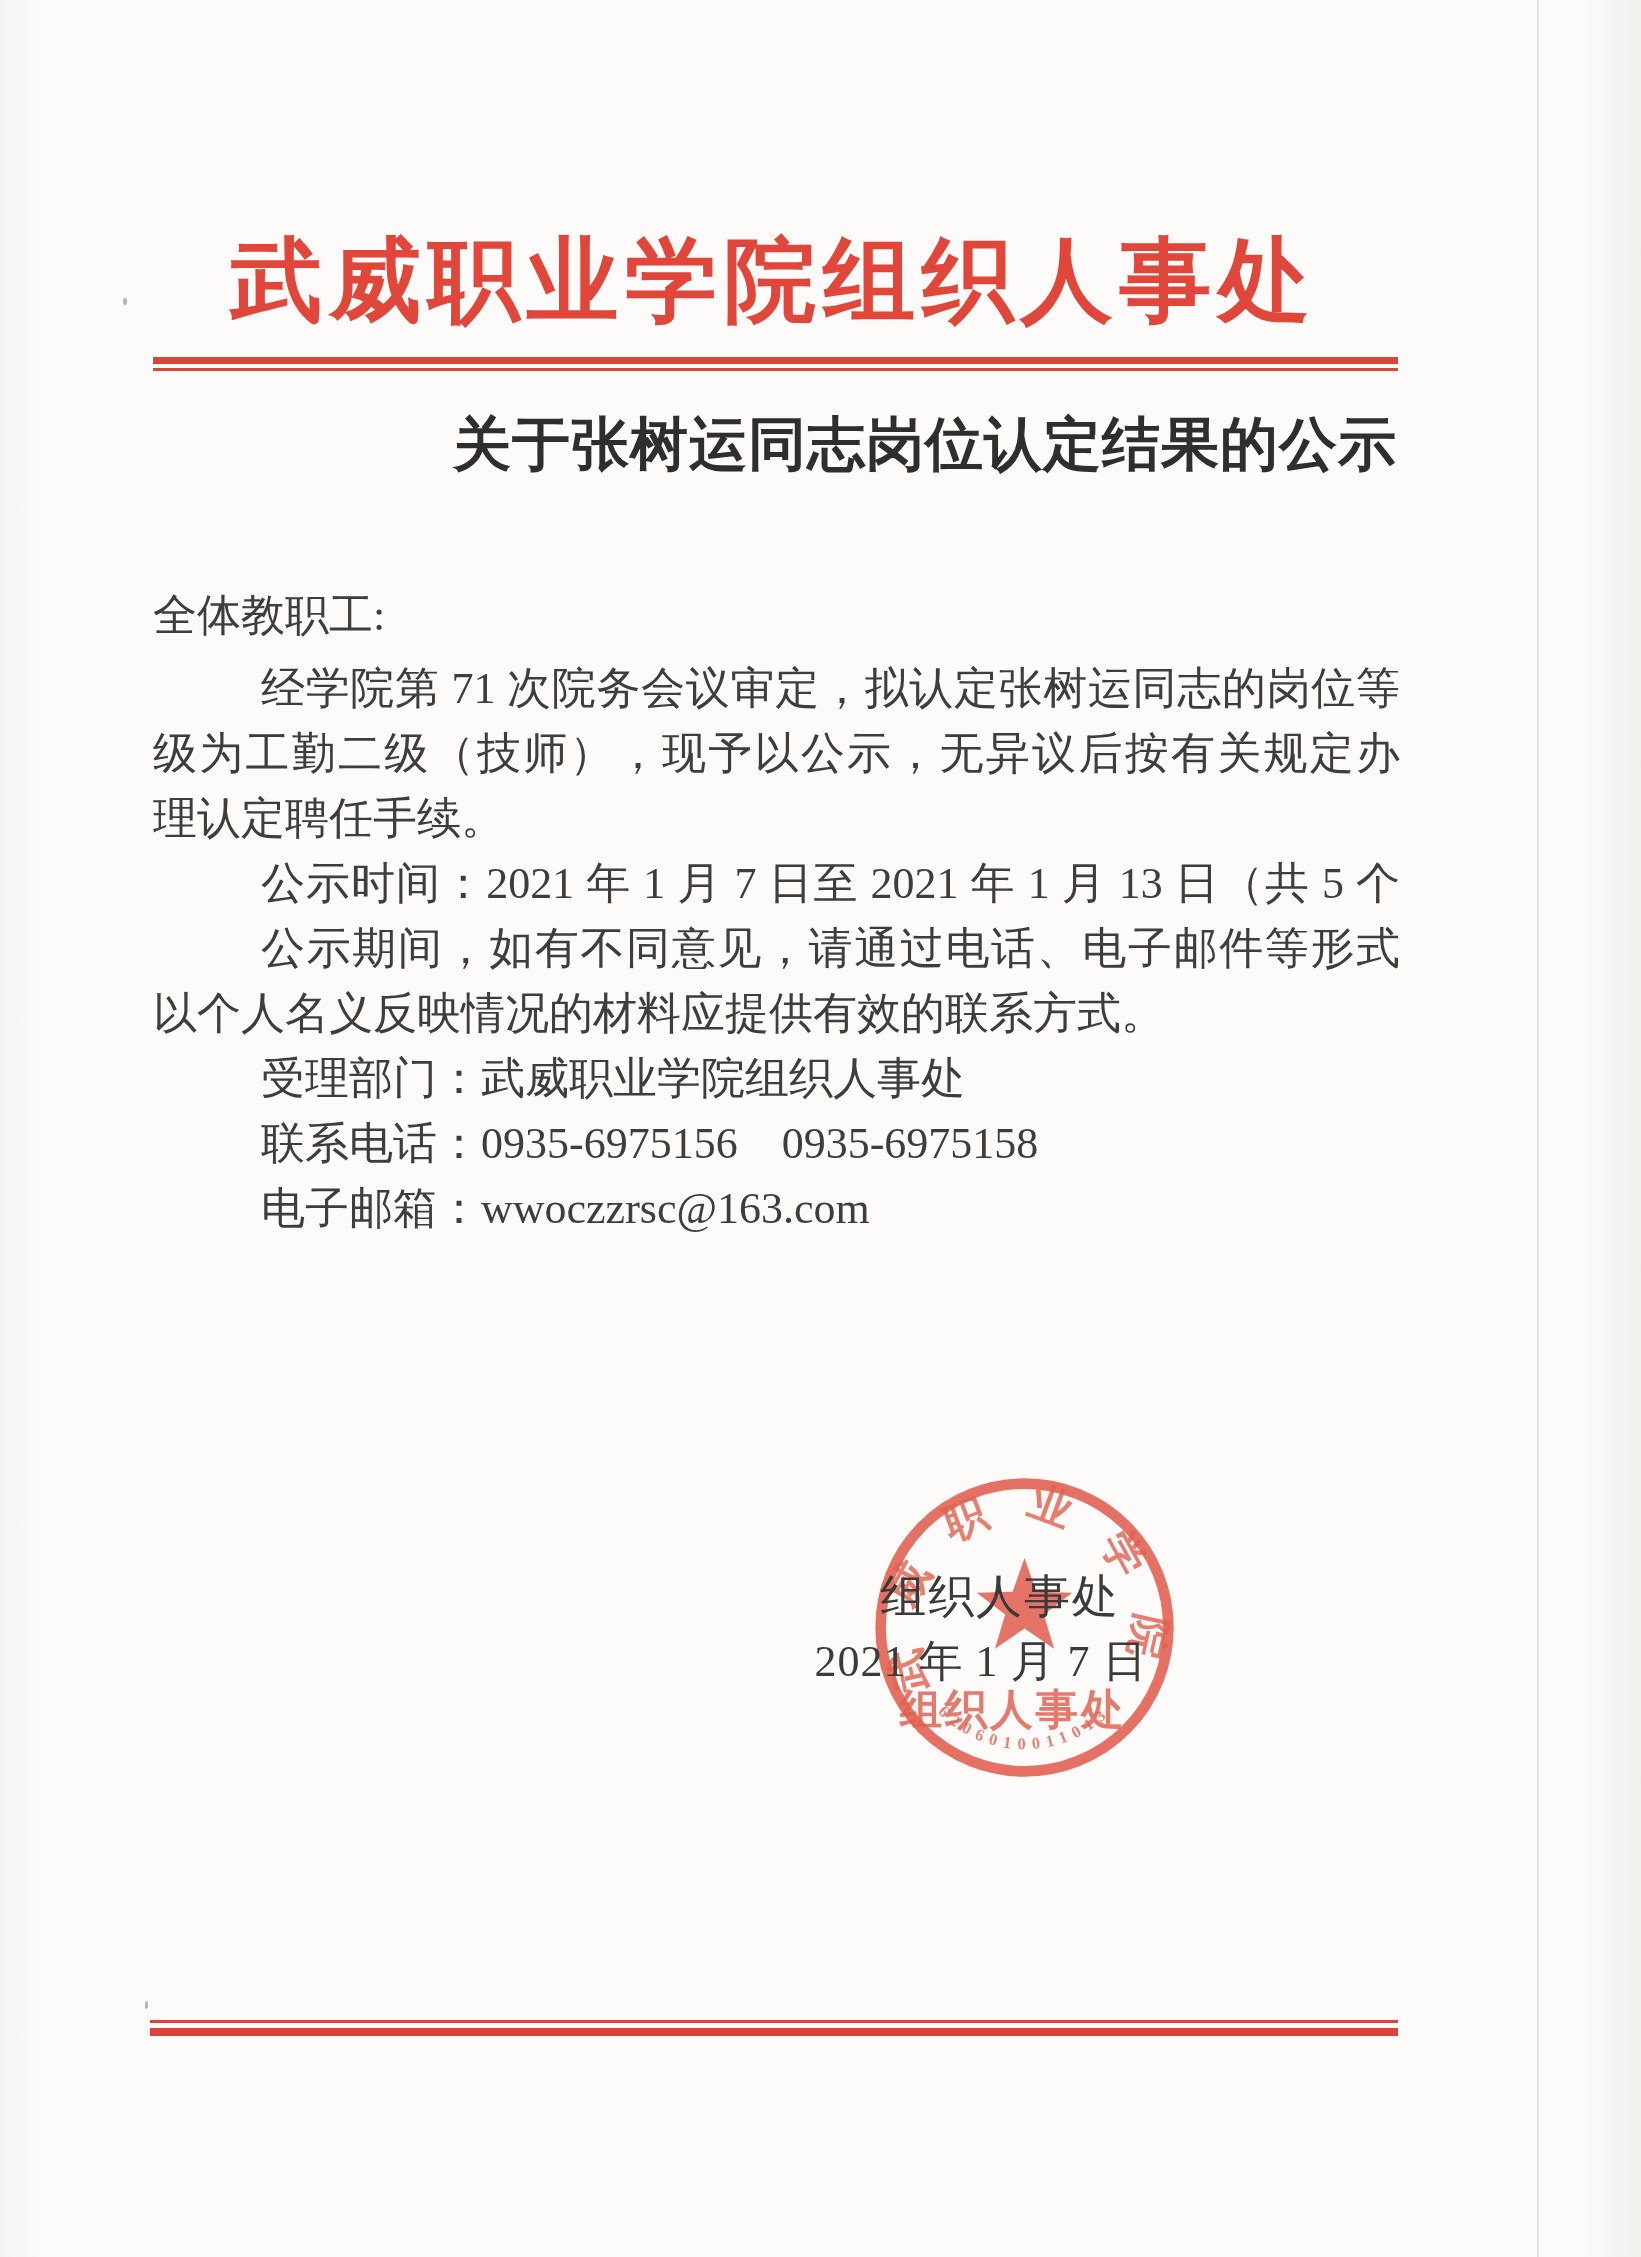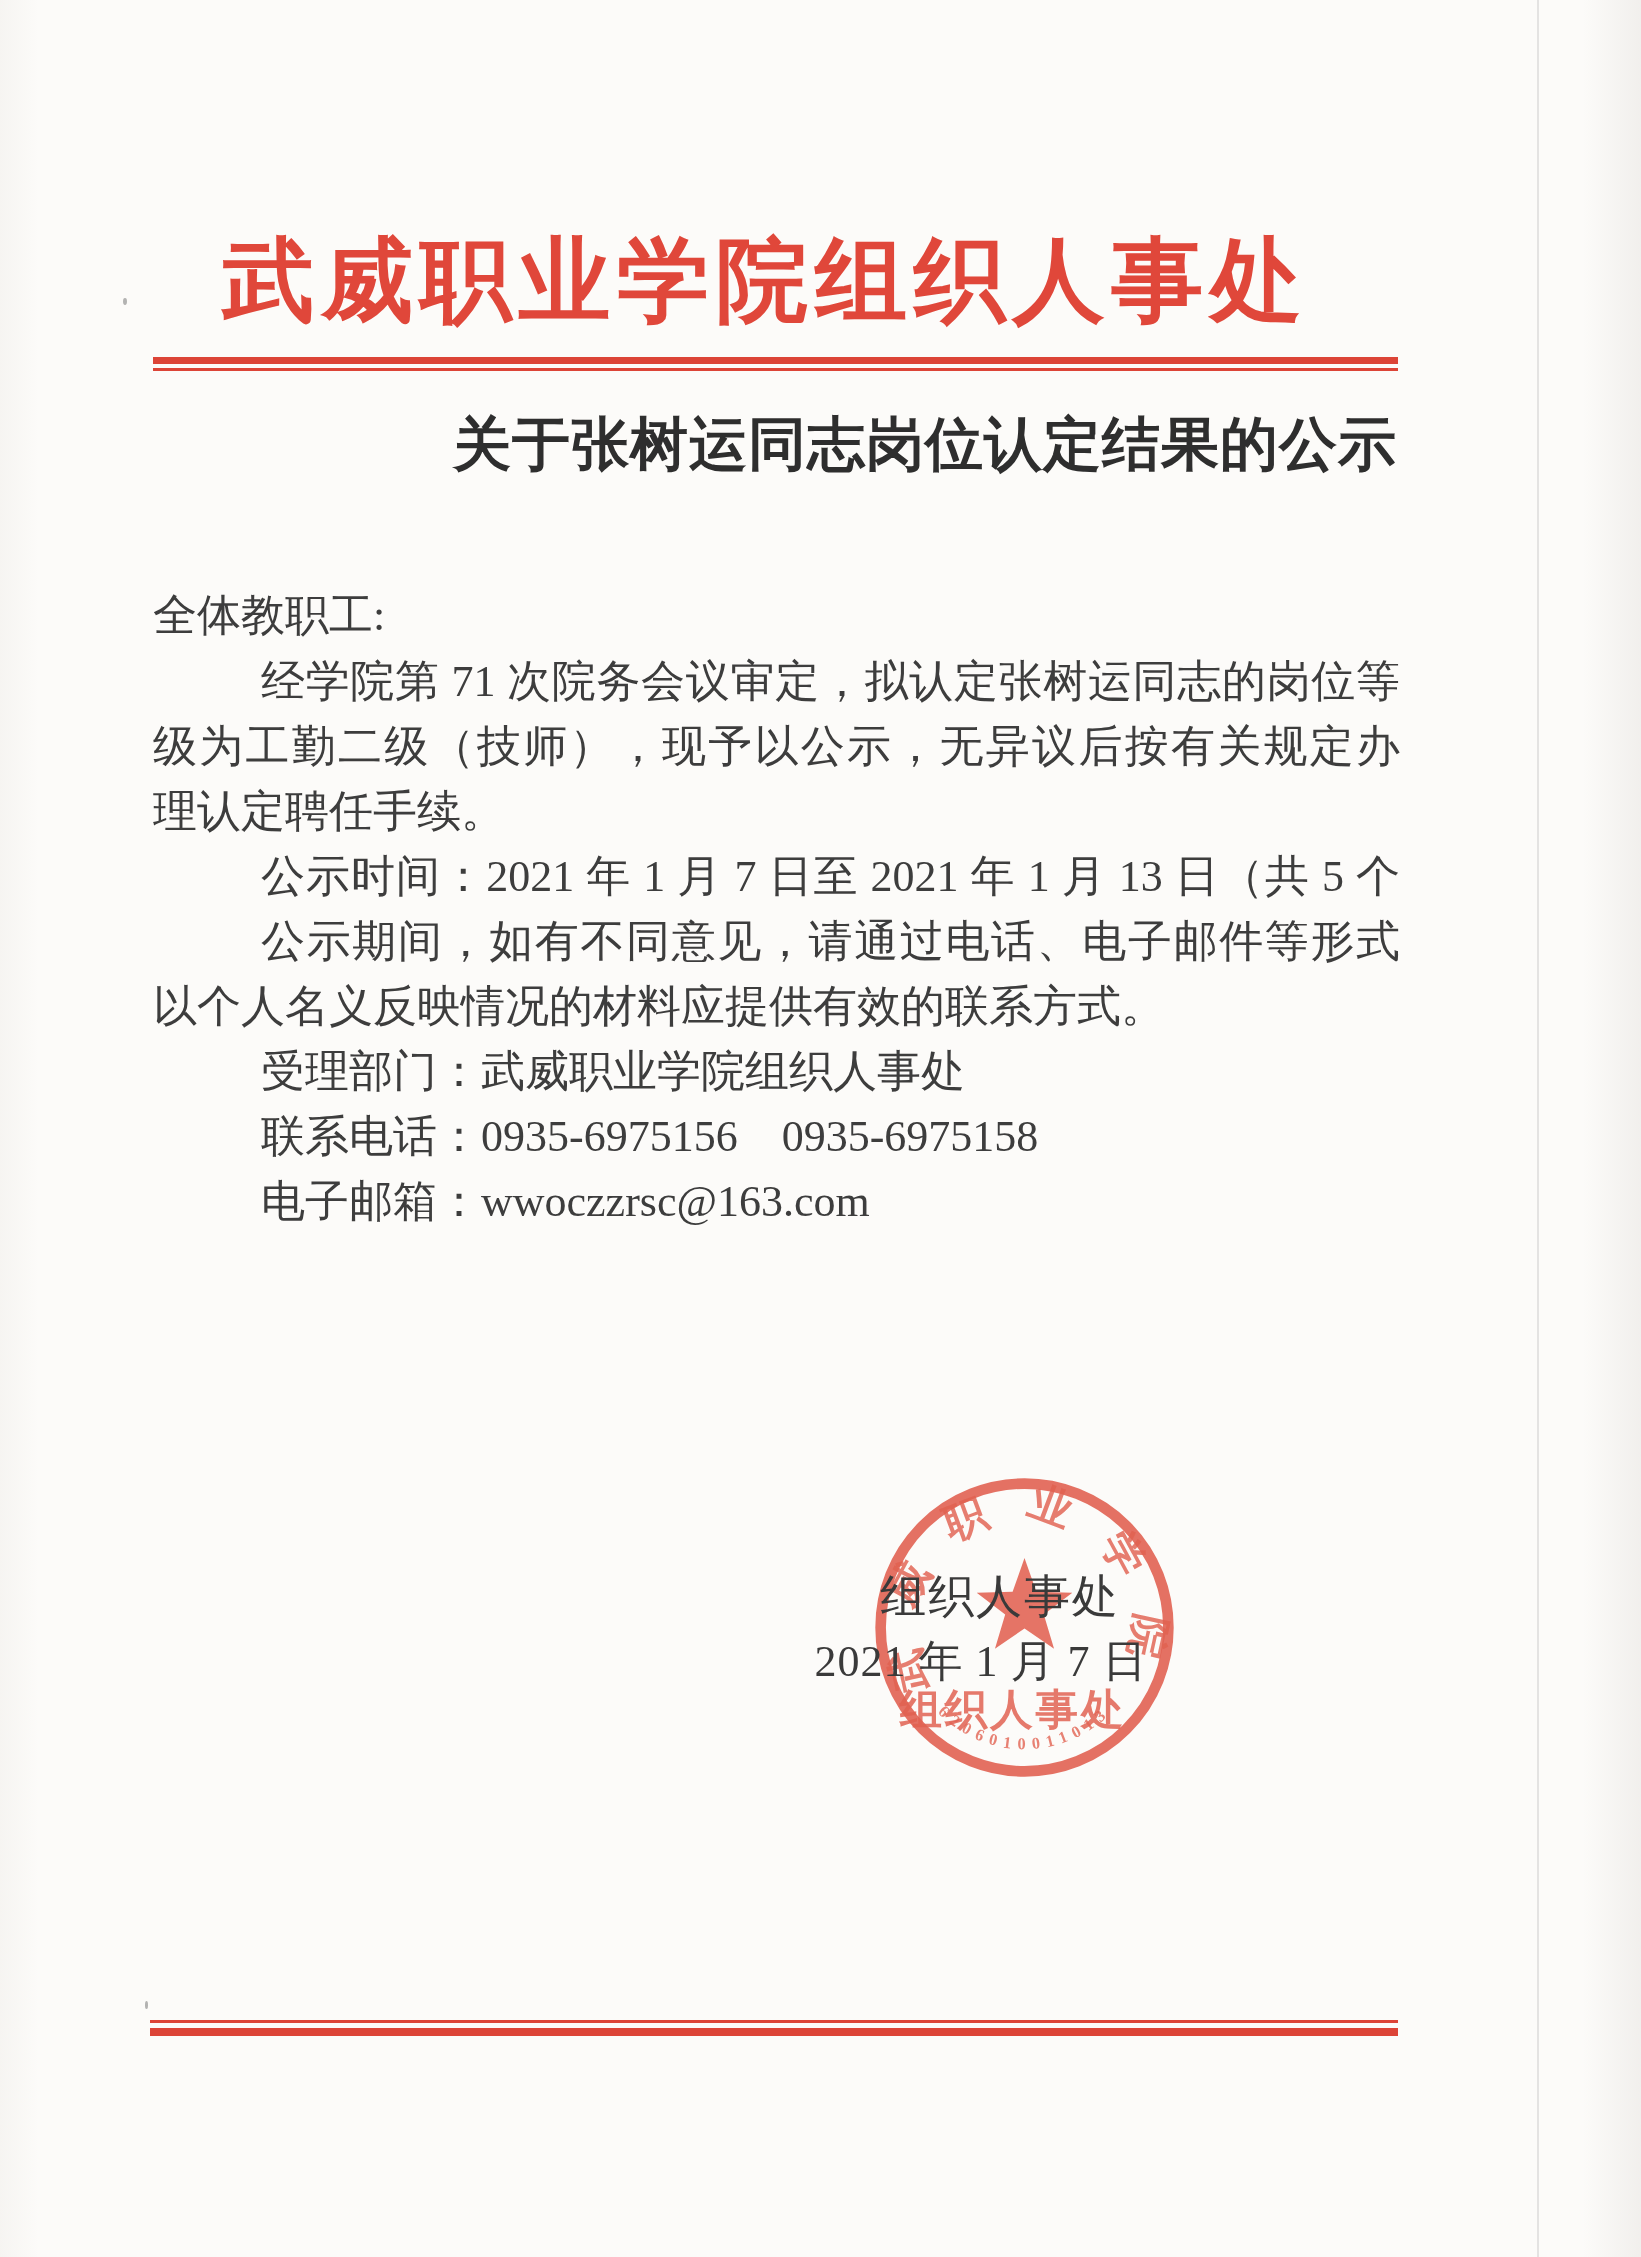--- a/index.html
+++ b/index.html
@@ -15,21 +15,21 @@
                      linear-gradient(270deg, rgba(228,225,221,.45) 0, rgba(252,251,249,0) 58px);
   }
   
   .scan-streak{
     position:absolute;top:0;left:1537px;width:1.9px;height:2257px;
     background:rgba(120,120,120,.18);
   }
   .speck{position:absolute;background:rgba(90,90,90,.45);border-radius:50%;}
 
   .header-title{
-    position:absolute;left:142px;top:228px;width:1247px;
+    position:absolute;left:150px;top:228px;width:1247px;
     text-align:center;
     font-size:92px;font-weight:bold;line-height:106px;
     color:#e0473a;letter-spacing:6.8px;white-space:nowrap;
   }
   .rule-top{position:absolute;left:153px;top:357px;width:1245px;}
   .rule-top .thick{height:6.8px;background:#dc4437;}
   .rule-top .thin{height:2.9px;background:#dc4437;margin-top:3.9px;}
 
   .doc-title{
     position:absolute;left:150px;top:409px;width:1247px;
@@ -38,21 +38,21 @@
     color:#2e2e2e;letter-spacing:1px;white-space:nowrap;
   }
 
   .body-block{
     position:absolute;left:153px;top:583px;width:1247px;
     color:#3d3d3d;font-size:44px;line-height:65px;
   }
   .body-line{white-space:pre-wrap;}
   .body-line.full{text-align:justify;text-align-last:justify;}
   .body-line.indent{text-indent:108px;}
-  .salutation{margin-bottom:1px;}
+  .salutation{margin-bottom:8px;}
 
   .signer{
     position:absolute;top:1566px;left:1000px;transform:translateX(-50%);
     font-size:46px;color:#3a3a3a;letter-spacing:1.9px;white-space:nowrap;z-index:3;
   }
   .sign-date{
     position:absolute;top:1632px;left:981px;transform:translateX(-50%);
     font-size:44px;color:#3a3a3a;letter-spacing:1px;white-space:nowrap;z-index:3;
   }
 

